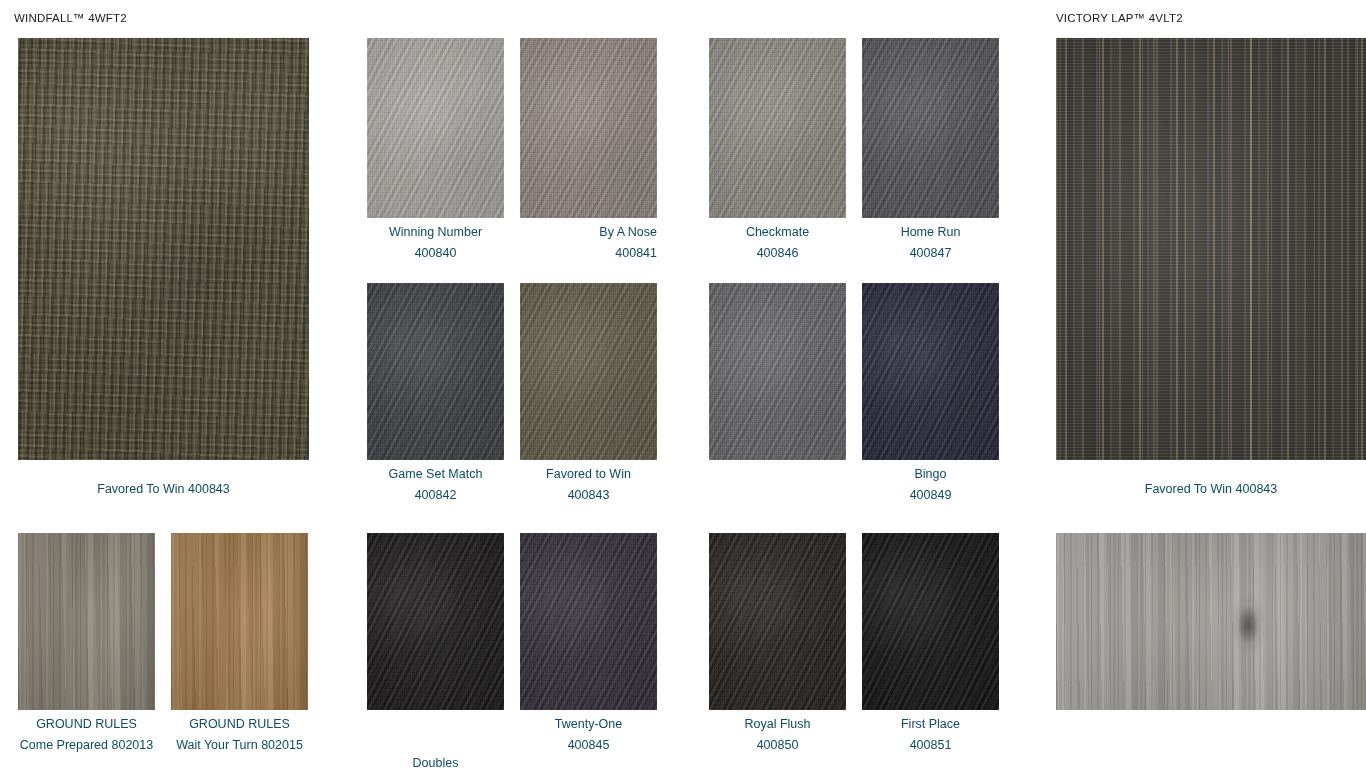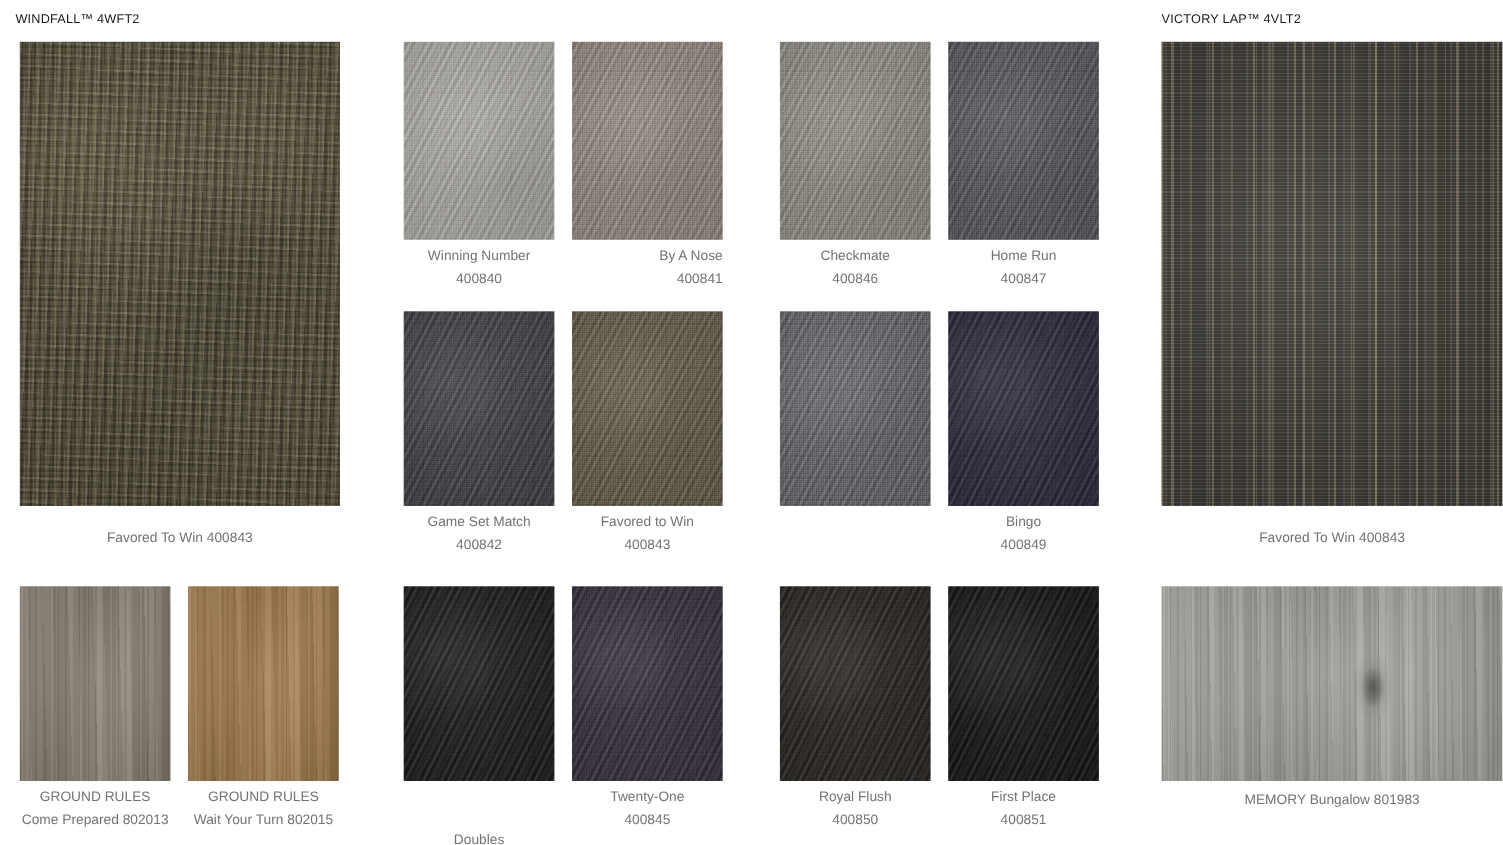--- a/index.html
+++ b/index.html
@@ -23,21 +23,21 @@
   .collection-title {
     position: absolute;
     font-size: 11.5px;
     letter-spacing: 0.2px;
     color: #1a1a1a;
     white-space: nowrap;
   }
   .caption {
     text-align: center;
     font-size: 12.5px;
-    color: #737373;
+    color: #0c4a6e;
     line-height: 21px;
     white-space: nowrap;
   }
   .cap-line { display: block; }
 
   
   .swatch {
     position: relative;
     overflow: hidden;
     background-color: #777;
@@ -270,17 +270,14 @@
     <span class="vig"></span>
   </div>
   <div class="caption" style="position:absolute; left:161px; top:714px; width:157px;">
     <span class="cap-line">GROUND RULES</span>
     <span class="cap-line">Wait Your Turn 802015</span>
   </div>
 
   <div class="swatch tex-wood tex-wood-knot" style="position:absolute; left:1056px; top:533px; width:310px; height:177px; background-color:#a9a8a3;">
     <span class="vig"></span>
   </div>
-  <div class="caption" style="position:absolute; left:1056px; top:717px; width:310px;">
-    <span class="cap-line">MEMORY Bungalow 801983</span>
-  </div>
 
 </div>
 
 </body></html>

